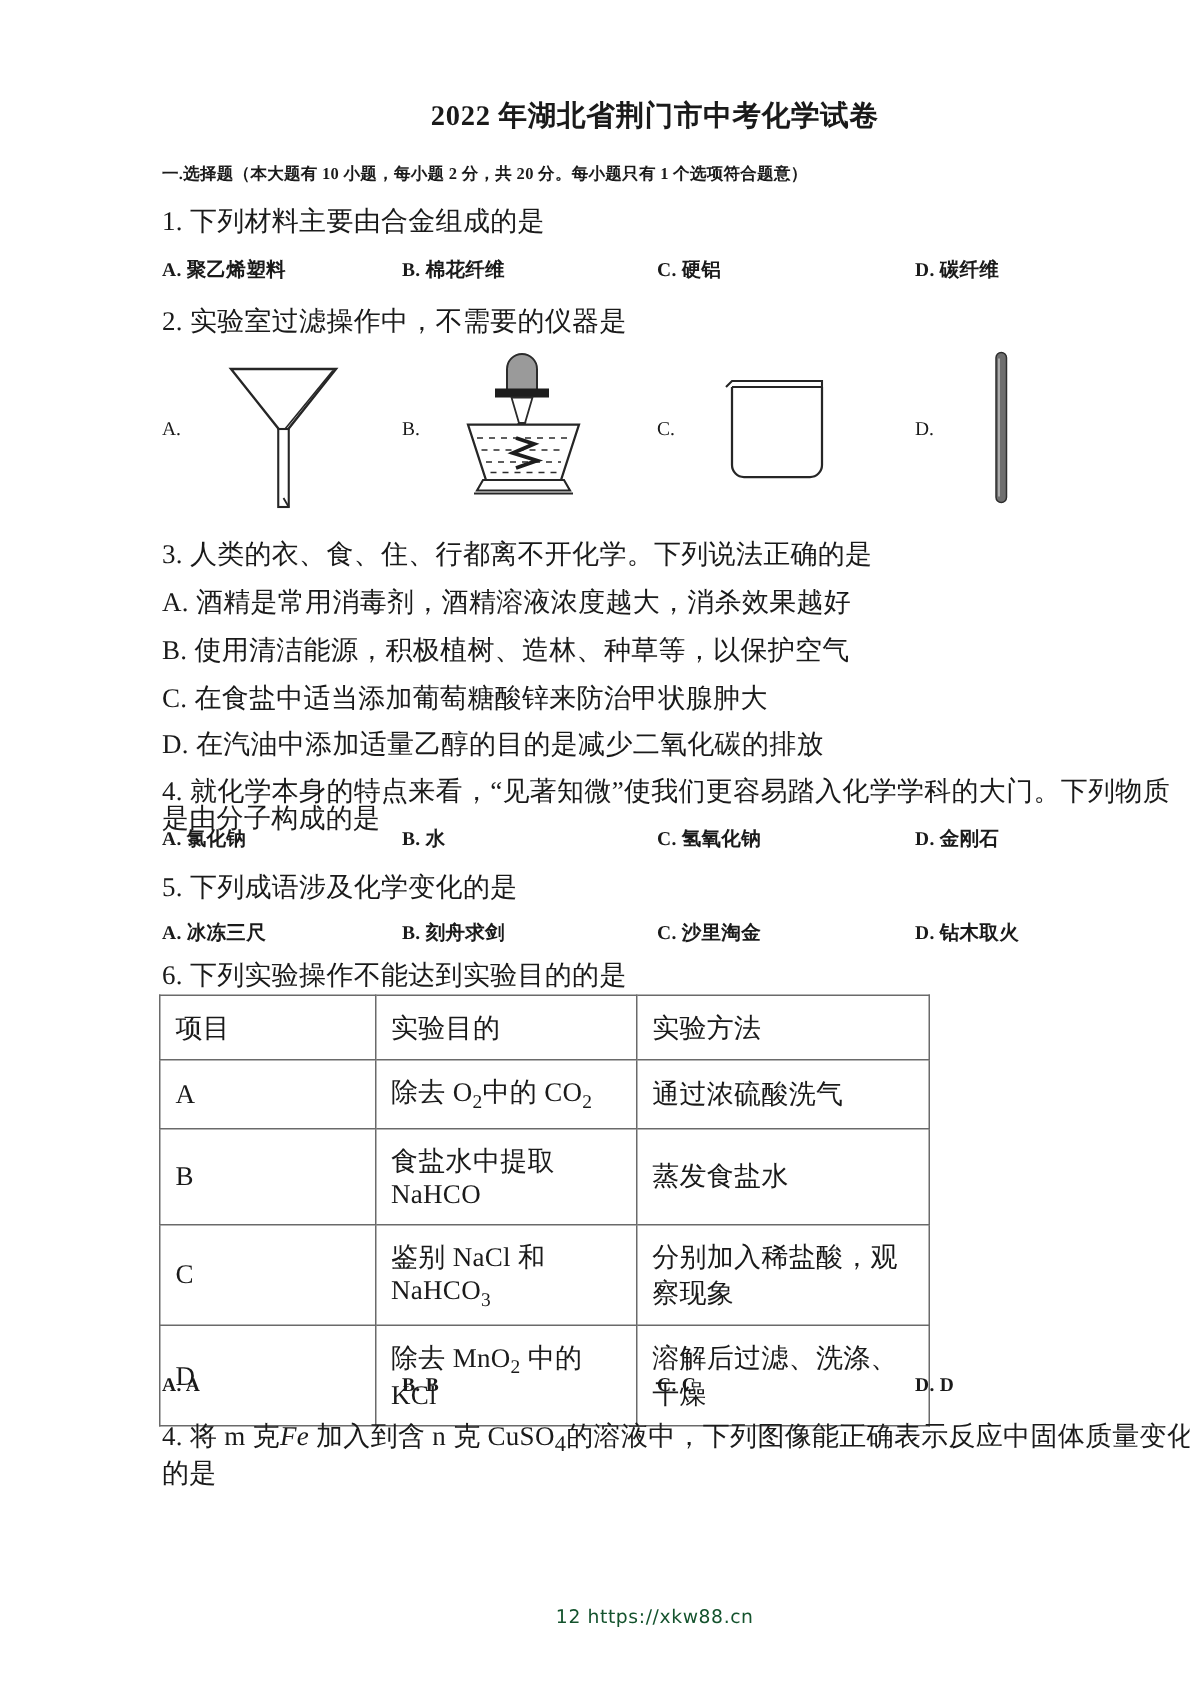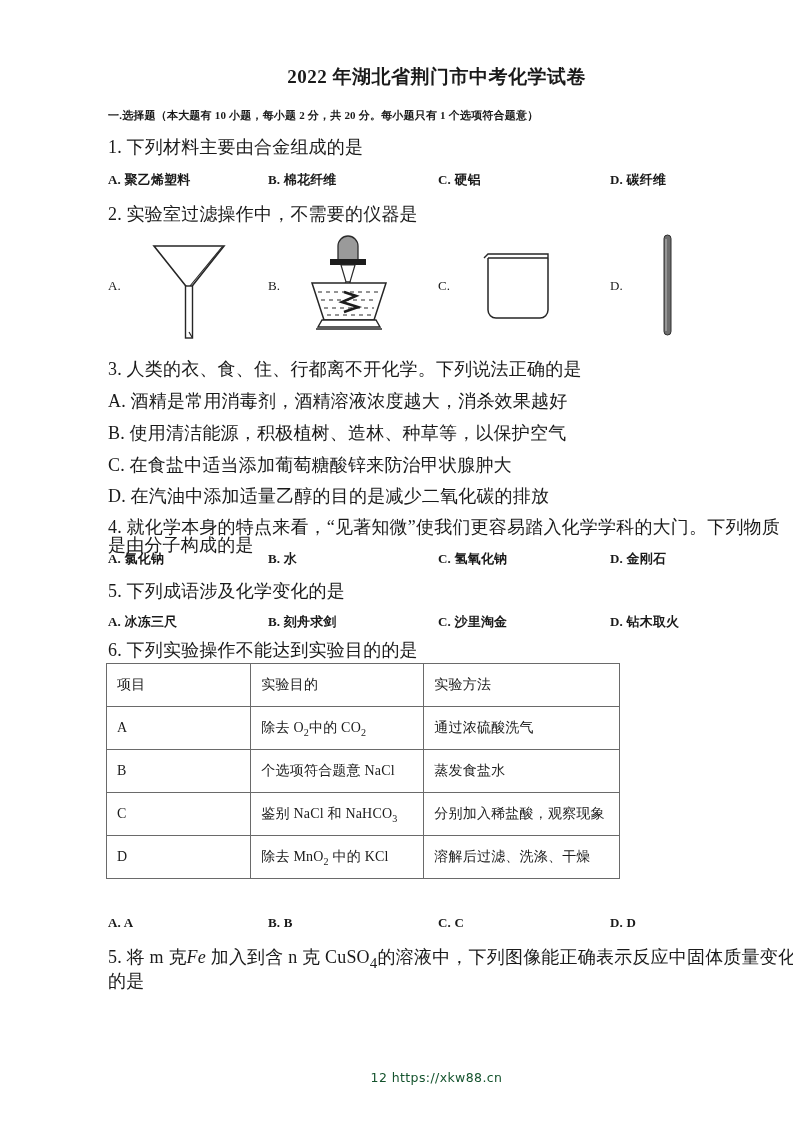--- a/index.html
+++ b/index.html
@@ -92,21 +92,21 @@
     height: 115px;
   }
 
   
   .q6-table {
     position: absolute;
     left: 66px;
     top: 663px;
     width: 514px;
     border-collapse: collapse;
-    font-size: 14px;
+    font-size: 18px;
   }
   .q6-table td {
     border: 1px solid #6a6a6a;
     padding: 9px 10px;
     height: 24px;
     vertical-align: middle;
     letter-spacing: 0.2px;
   }
   .col-item   { width: 143px; }
   .col-goal   { width: 170px; }
@@ -243,21 +243,21 @@
         <td class="col-goal">实验目的</td>
         <td class="col-method">实验方法</td>
       </tr>
       <tr>
         <td>A</td>
         <td class="formula"><span>除去 O</span><sub>2</sub><span>中的 CO</span><sub>2</sub></td>
         <td>通过浓硫酸洗气</td>
       </tr>
       <tr>
         <td>B</td>
-        <td class="formula">个选项符合题意 NaCl</td>
+        <td class="formula">食盐水中提取 NaHCO</td>
         <td>蒸发食盐水</td>
       </tr>
       <tr>
         <td>C</td>
         <td class="formula"><span>鉴别 NaCl 和 NaHCO</span><sub>3</sub></td>
         <td>分别加入稀盐酸，观察现象</td>
       </tr>
       <tr>
         <td>D</td>
         <td class="formula"><span>除去 MnO</span><sub>2</sub><span> 中的 KCl</span></td>
@@ -266,17 +266,17 @@
     </tbody>
   </table>
 
   <div class="opt-row" style="top:915px;">
     <span class="opt a">A. A</span>
     <span class="opt b">B. B</span>
     <span class="opt c">C. C</span>
     <span class="opt d">D. D</span>
   </div>
 
-  <div class="q-stem" style="top:948px;"><span>5. 将 m 克</span><span class="italic-sym">Fe</span><span> 加入到含 n 克 CuSO</span><sub>4</sub><span>的溶液中，下列图像能正确表示反应中固体质量变化的是</span></div>
+  <div class="q-stem" style="top:948px;"><span>4. 将 m 克</span><span class="italic-sym">Fe</span><span> 加入到含 n 克 CuSO</span><sub>4</sub><span>的溶液中，下列图像能正确表示反应中固体质量变化的是</span></div>
 
   <div class="footer-note">12 https://xkw88.cn</div>
 
 </div>
 
 </body></html>

